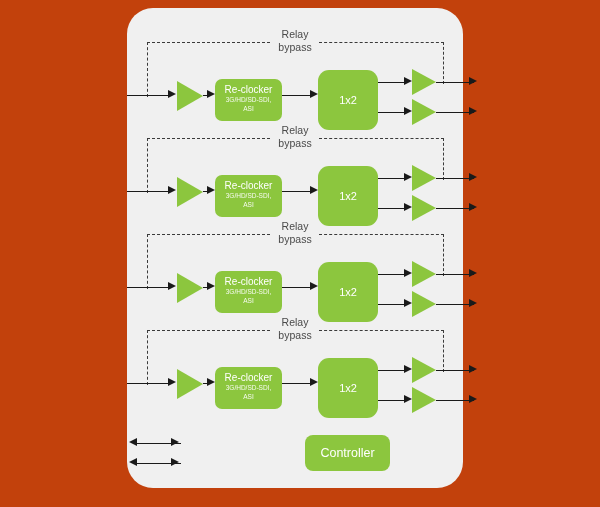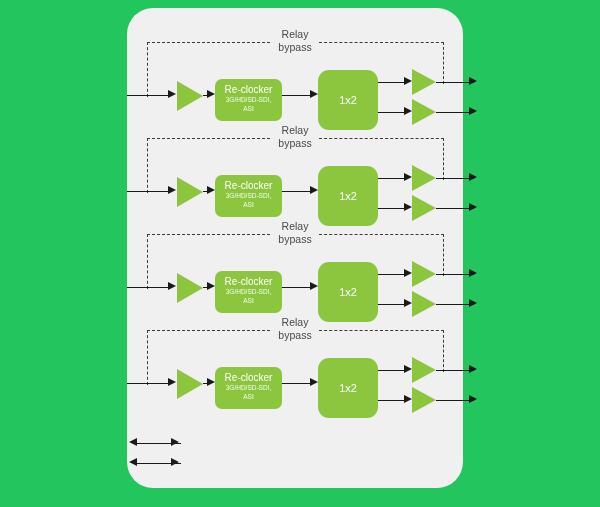--- a/index.html
+++ b/index.html
@@ -11,21 +11,21 @@
     width: 600px;
     height: 507px;
     overflow: hidden;
     font-family: "Liberation Sans", sans-serif;
   }
 
   #stage {
     position: relative;
     width: 600px;
     height: 507px;
-    background: #22c55e;
+    background: #c2410c;
   }
 
   
   #panel {
     position: absolute;
     left: 127px;
     top: 8px;
     width: 336px;
     height: 480px;
     background: #f0f0f0;
@@ -364,20 +364,23 @@
       <div class="wire" style="left:309px; top:62px; width:38px;"></div>
       <div class="arrowhead" style="left:342px; top:57.4px;"></div>
 
       <div class="wire" style="left:251px; top:92px; width:28px;"></div>
       <div class="arrowhead" style="left:277px; top:87.4px;"></div>
       <div class="amp-sm" style="left:285px; top:79px;"></div>
       <div class="wire" style="left:309px; top:92px; width:38px;"></div>
       <div class="arrowhead" style="left:342px; top:87.4px;"></div>
     </div>
 
+    <div id="controller">
+      <span>Controller</span>
+    </div>
 
     <div class="wire" style="left:10px; top:435px; width:44px;"></div>
     <div class="arrowhead-left" style="left:2px; top:430.4px;"></div>
     <div class="arrowhead" style="left:44px; top:430.4px;"></div>
 
     <div class="wire" style="left:10px; top:455px; width:44px;"></div>
     <div class="arrowhead-left" style="left:2px; top:450.4px;"></div>
     <div class="arrowhead" style="left:44px; top:450.4px;"></div>
 
   </div>

